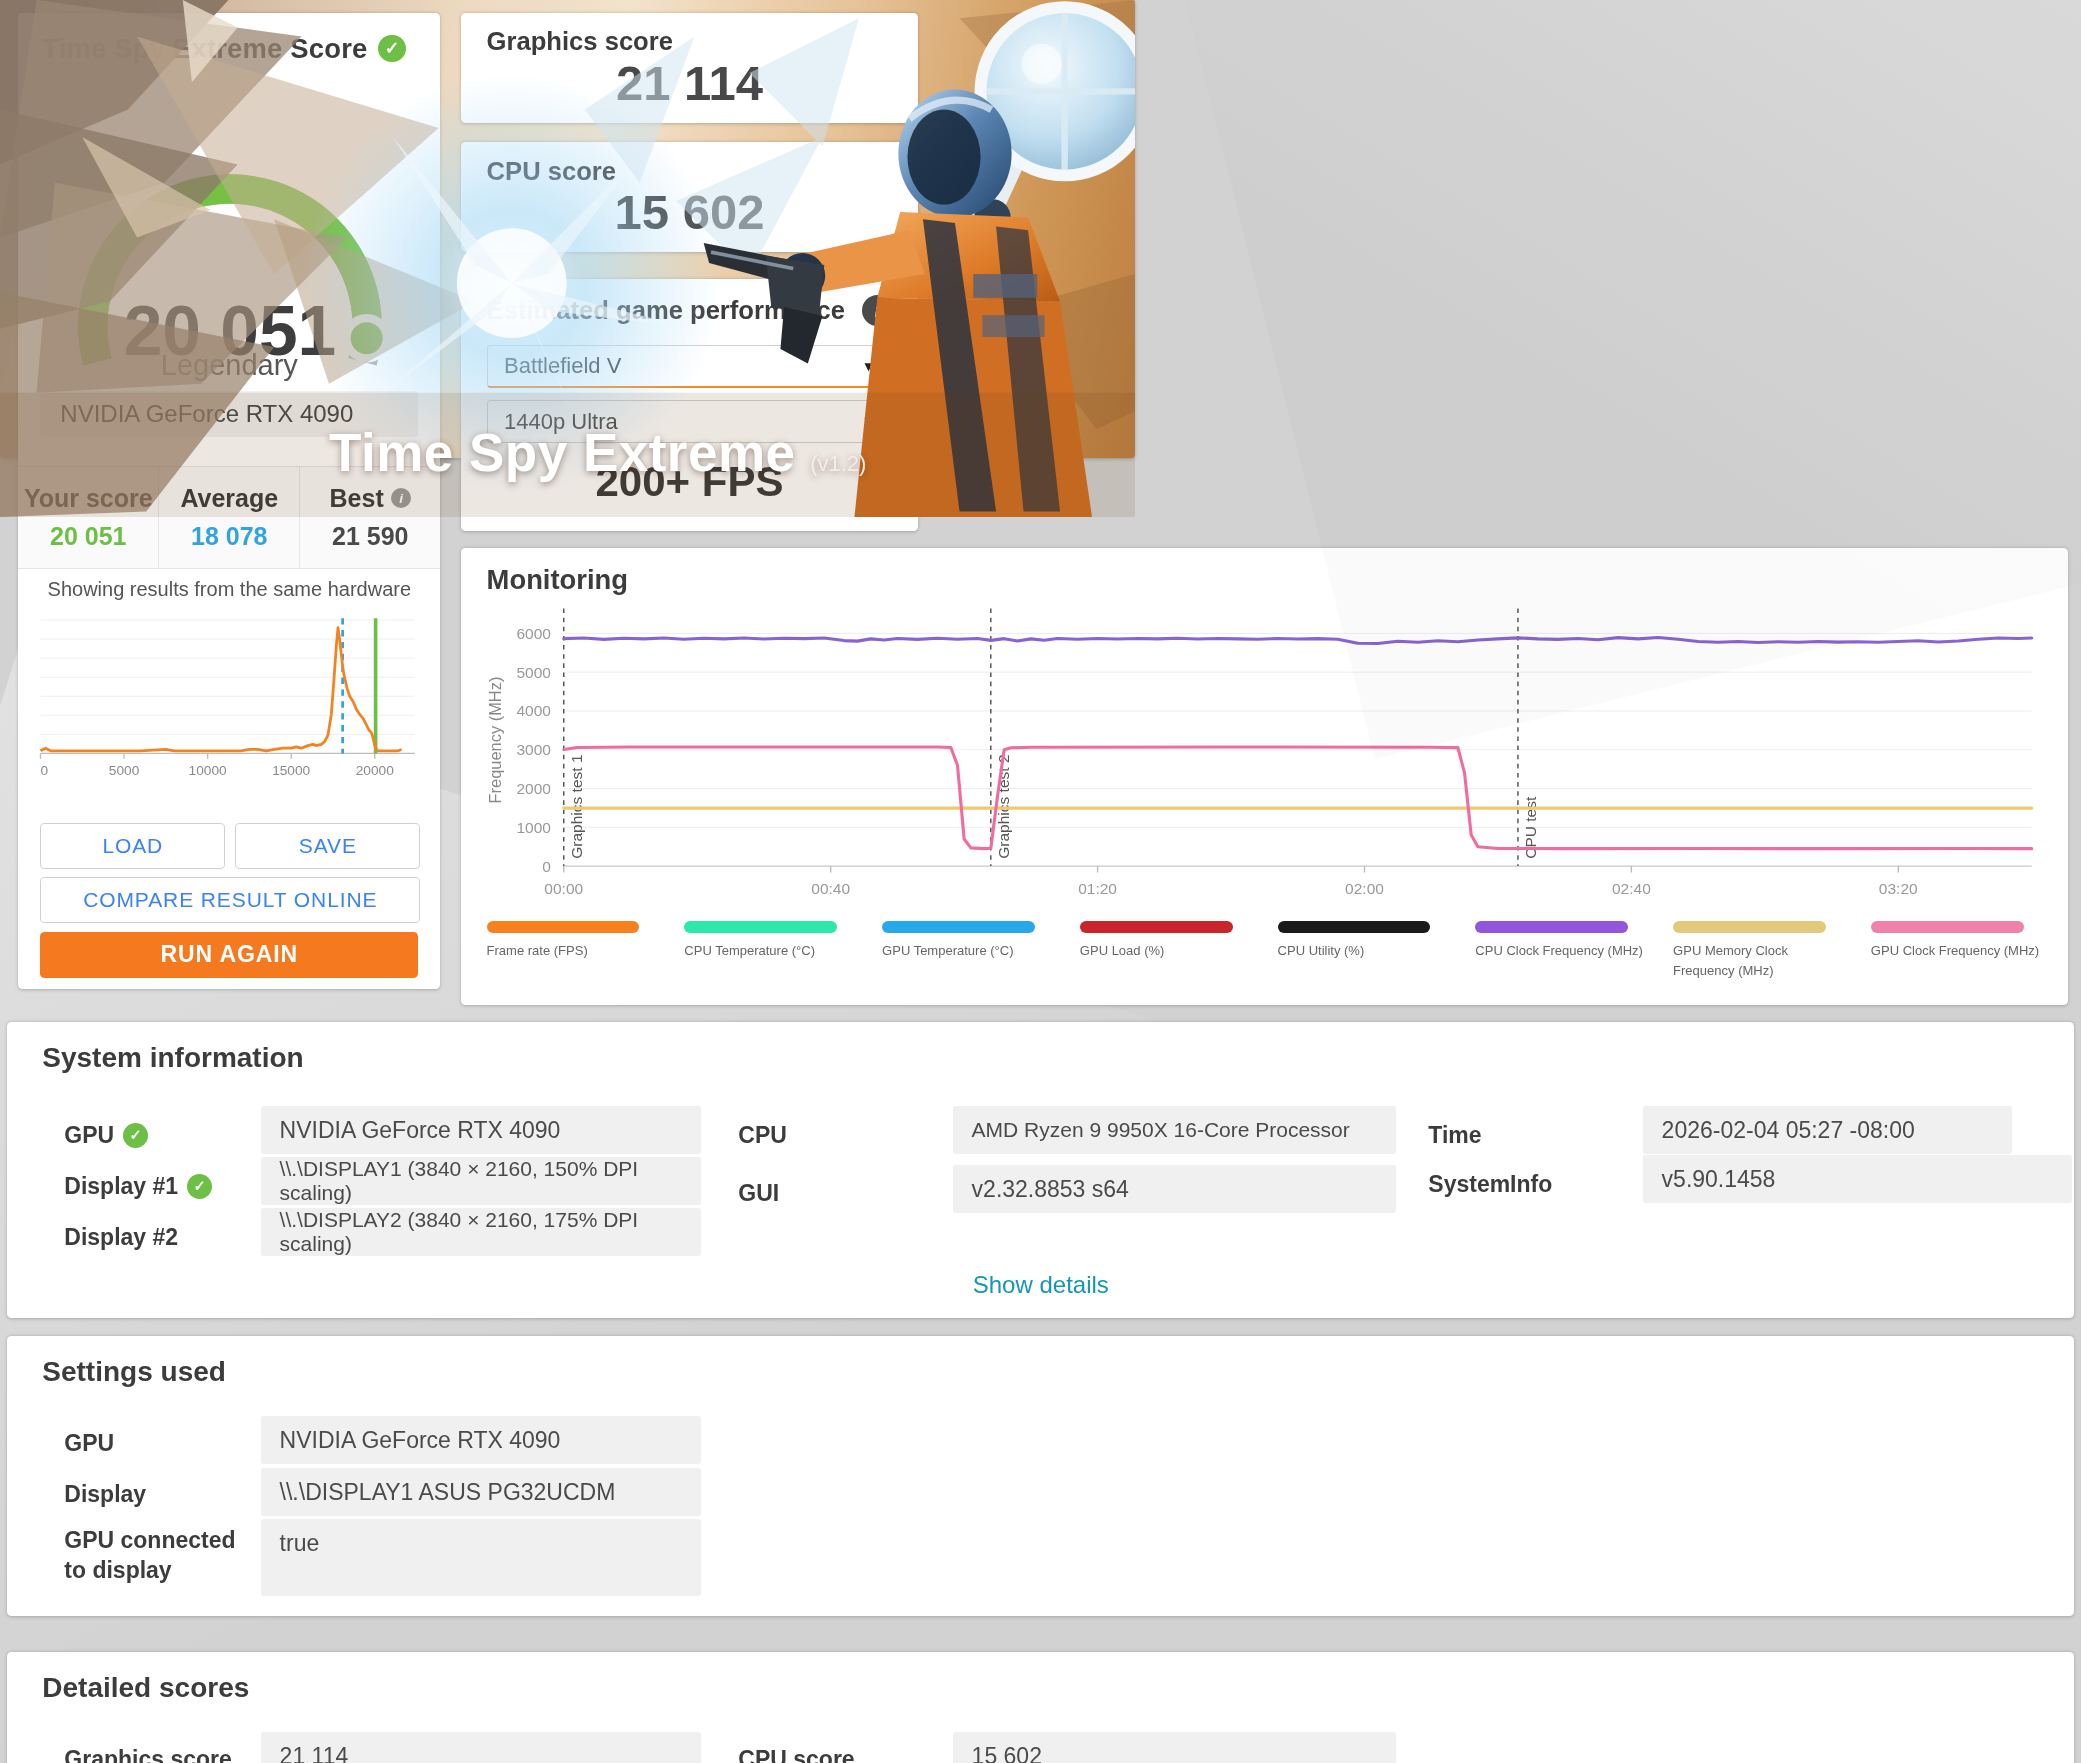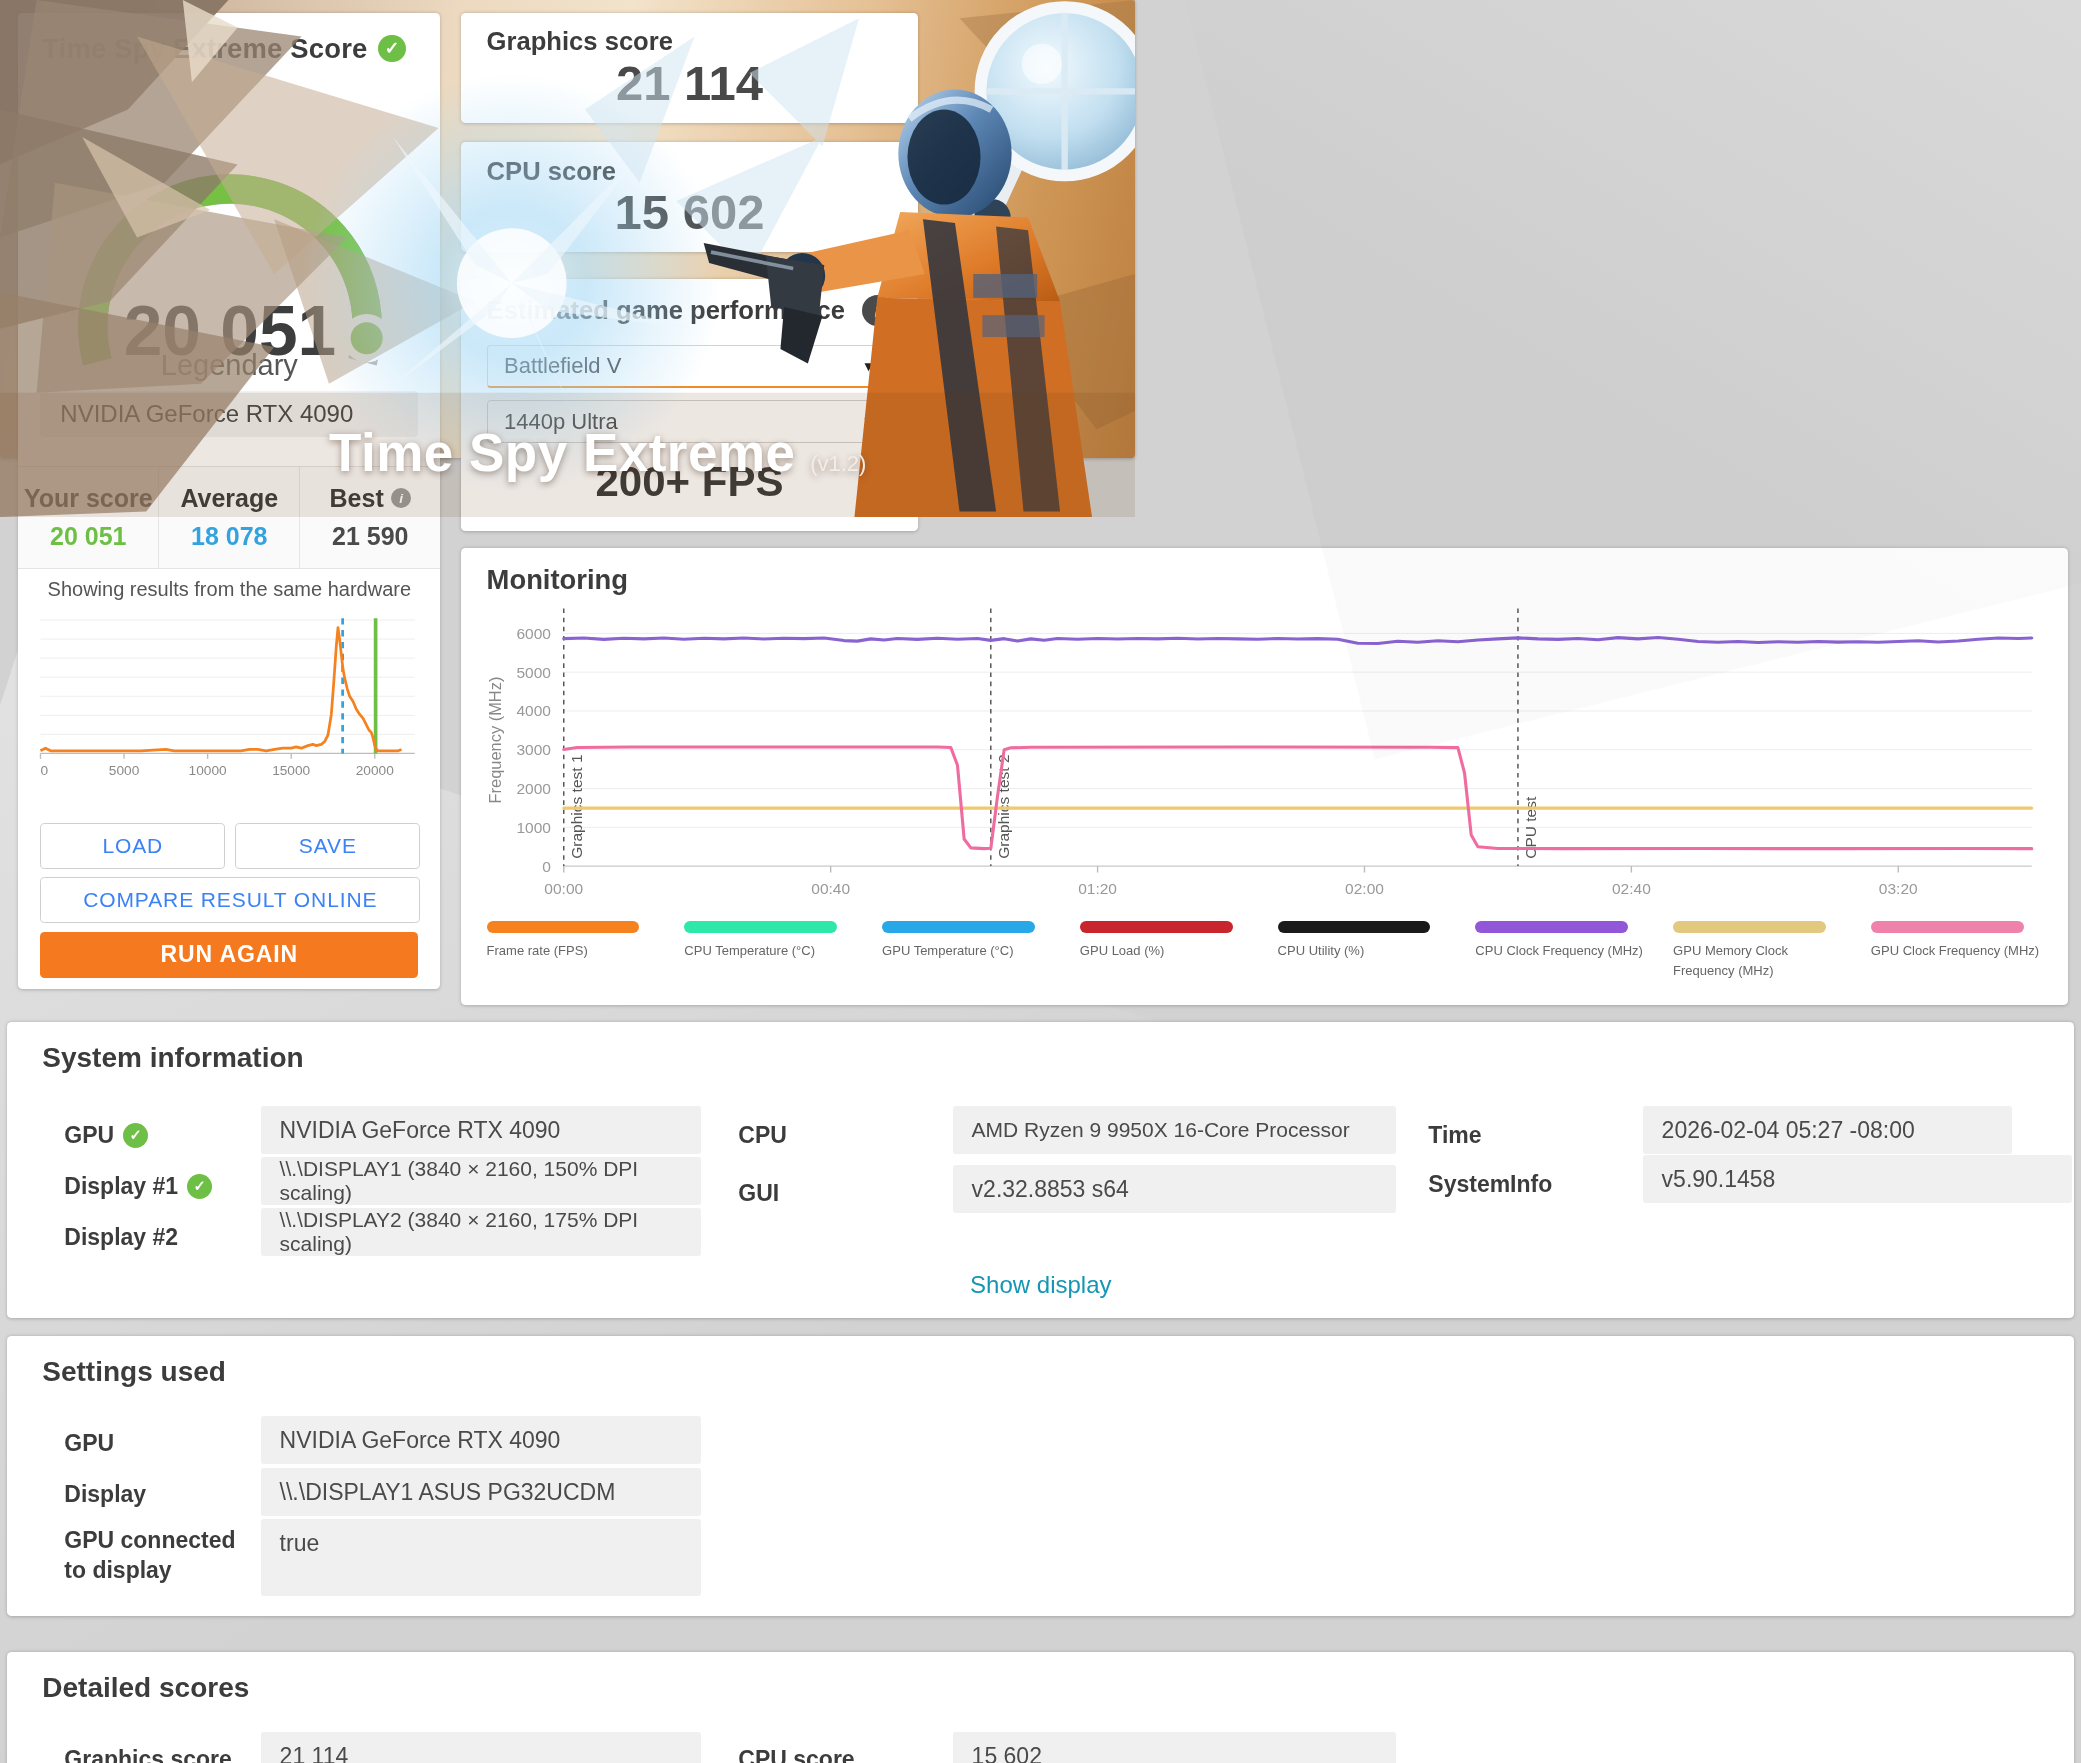--- a/index.html
+++ b/index.html
@@ -384,21 +384,21 @@
     <div class="info-label" style="left:1421px;top:99px;">
       <span>Time</span>
     </div>
     <div class="info-box" style="left:1636px;top:84px;width:369px;height:48px;">2026-02-04 05:27 -08:00</div>
 
     <div class="info-label" style="left:1421px;top:148px;">
       <span>SystemInfo</span>
     </div>
     <div class="info-box" style="left:1636px;top:133px;width:429px;height:48px;">v5.90.1458</div>
 
-    <div id="show-details">Show display</div>
+    <div id="show-details">Show details</div>
   </div>
 
   <div id="card-settings" class="card">
     <div class="section-title">Settings used</div>
 
     <div class="info-label" style="left:57px;top:93px;">
       <span>GPU</span>
     </div>
     <div class="info-box" style="left:254px;top:80px;width:440px;height:48px;">NVIDIA GeForce RTX 4090</div>
 

